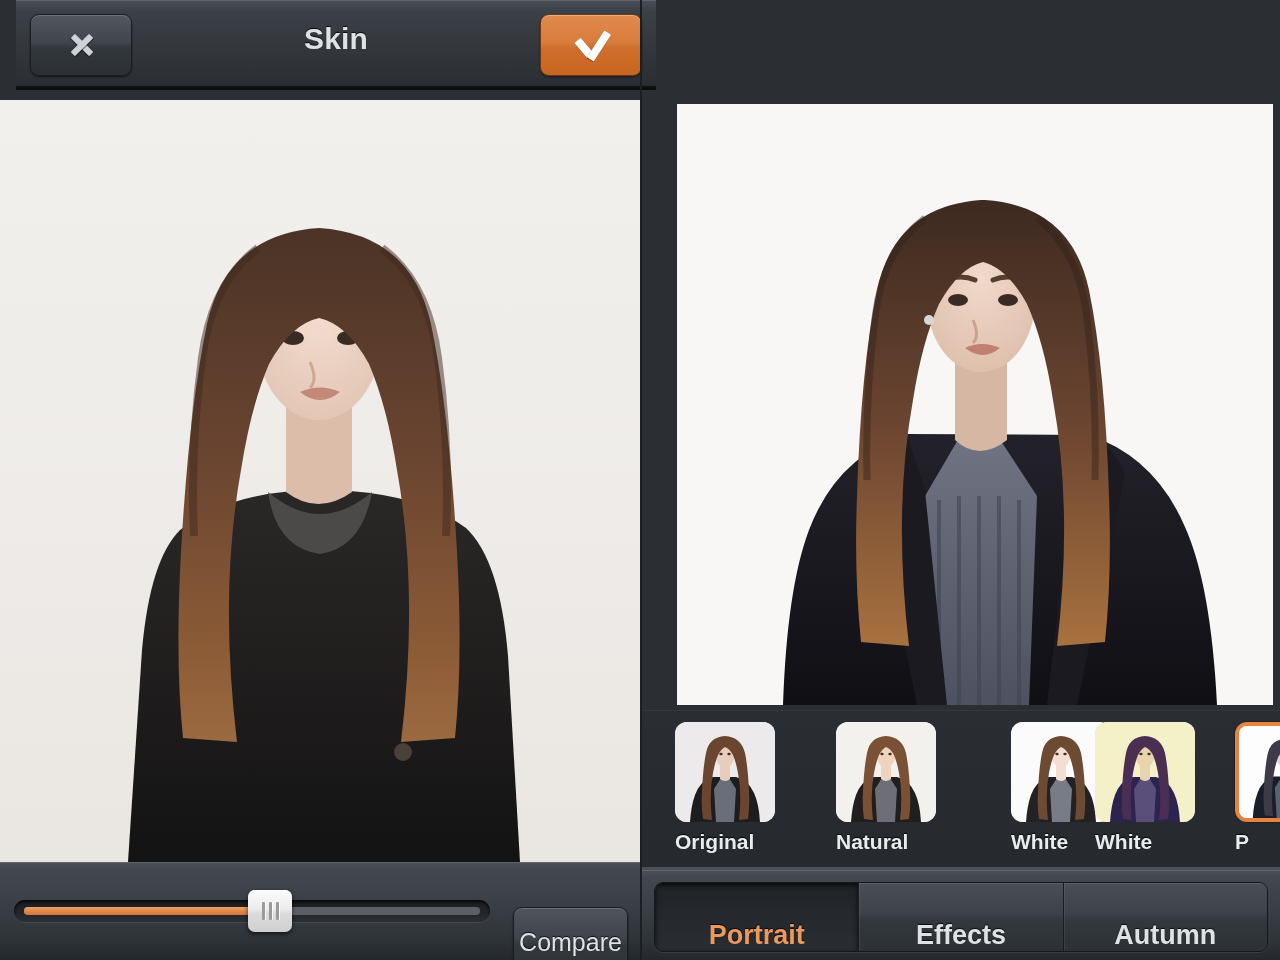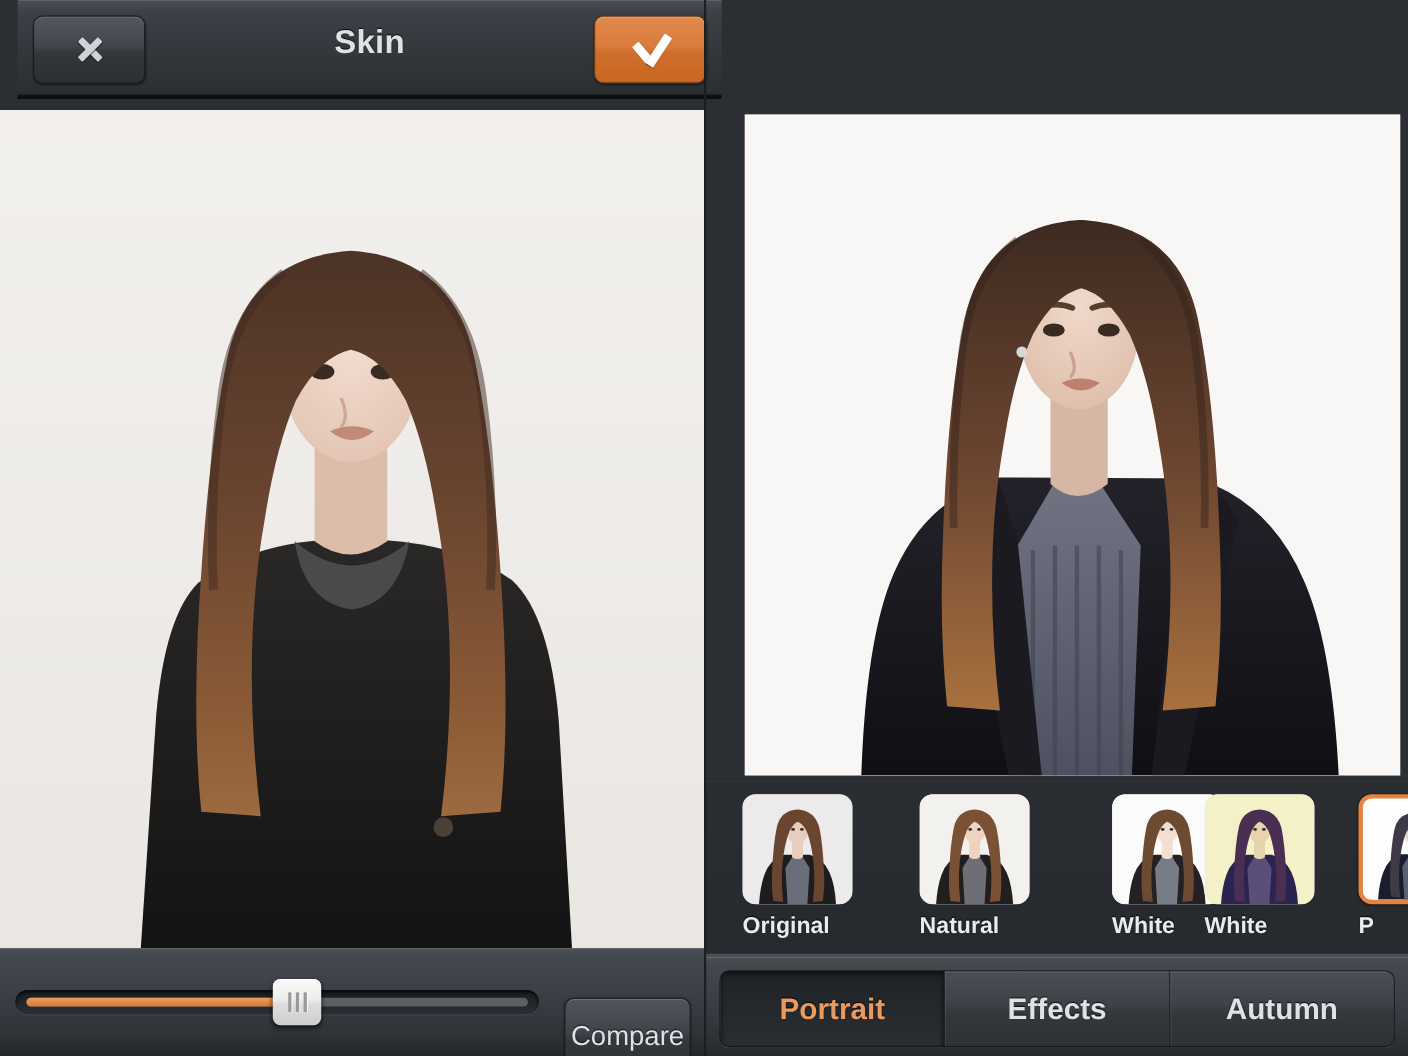--- a/index.html
+++ b/index.html
@@ -186,21 +186,21 @@
     background: linear-gradient(180deg,#4b5057 0%, #43484e 8%, #3a3f45 45%, #2e3338 80%, #24282c 100%);
     box-shadow: inset 0 1px 0 rgba(255,255,255,0.13);
   }
   .tabbar {
     position: absolute; left: 14px; top: 12px; width: 612px; height: 68px;
     border-radius: 9px; overflow: hidden; display: flex;
     border: 1px solid #15181a;
     box-shadow: 0 1px 0 rgba(255,255,255,0.09);
   }
   .tab {
-    flex: 1; display: flex; align-items: center; justify-content: center;
+    flex: 1; display: flex; align-items: flex-end; justify-content: center;
     font-size: 27px; font-weight: bold;
     color: #dfe2e5;
     text-shadow: 0 -1px 1px rgba(0,0,0,0.85);
     background: linear-gradient(180deg,#4a4f55 0%, #3d4248 45%, #33383d 55%, #2c3136 100%);
     border-right: 1px solid #1a1d20;
     box-shadow: inset 1px 0 0 rgba(255,255,255,0.07), inset 0 1px 0 rgba(255,255,255,0.1);
   }
   .tab:last-child { border-right: none; }
   .tab.active {
     color: #eb9a5f;

